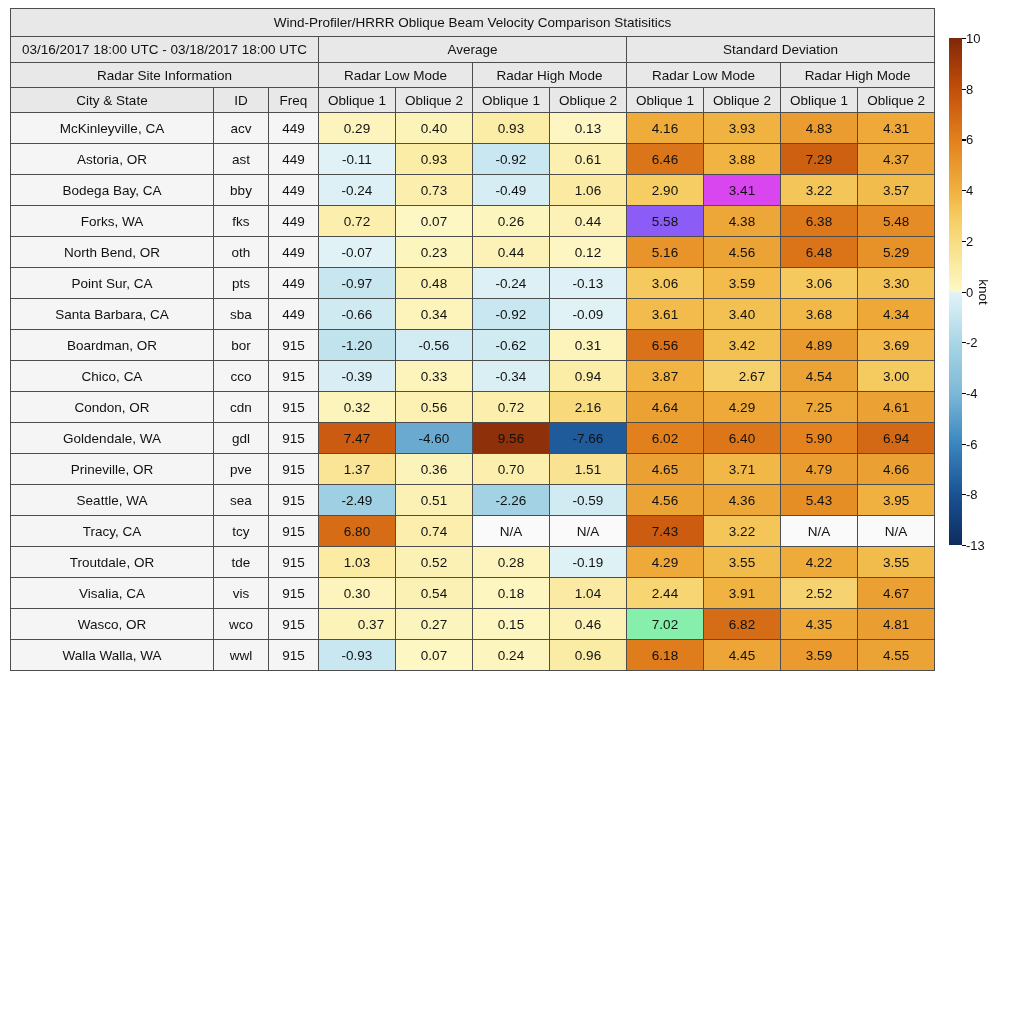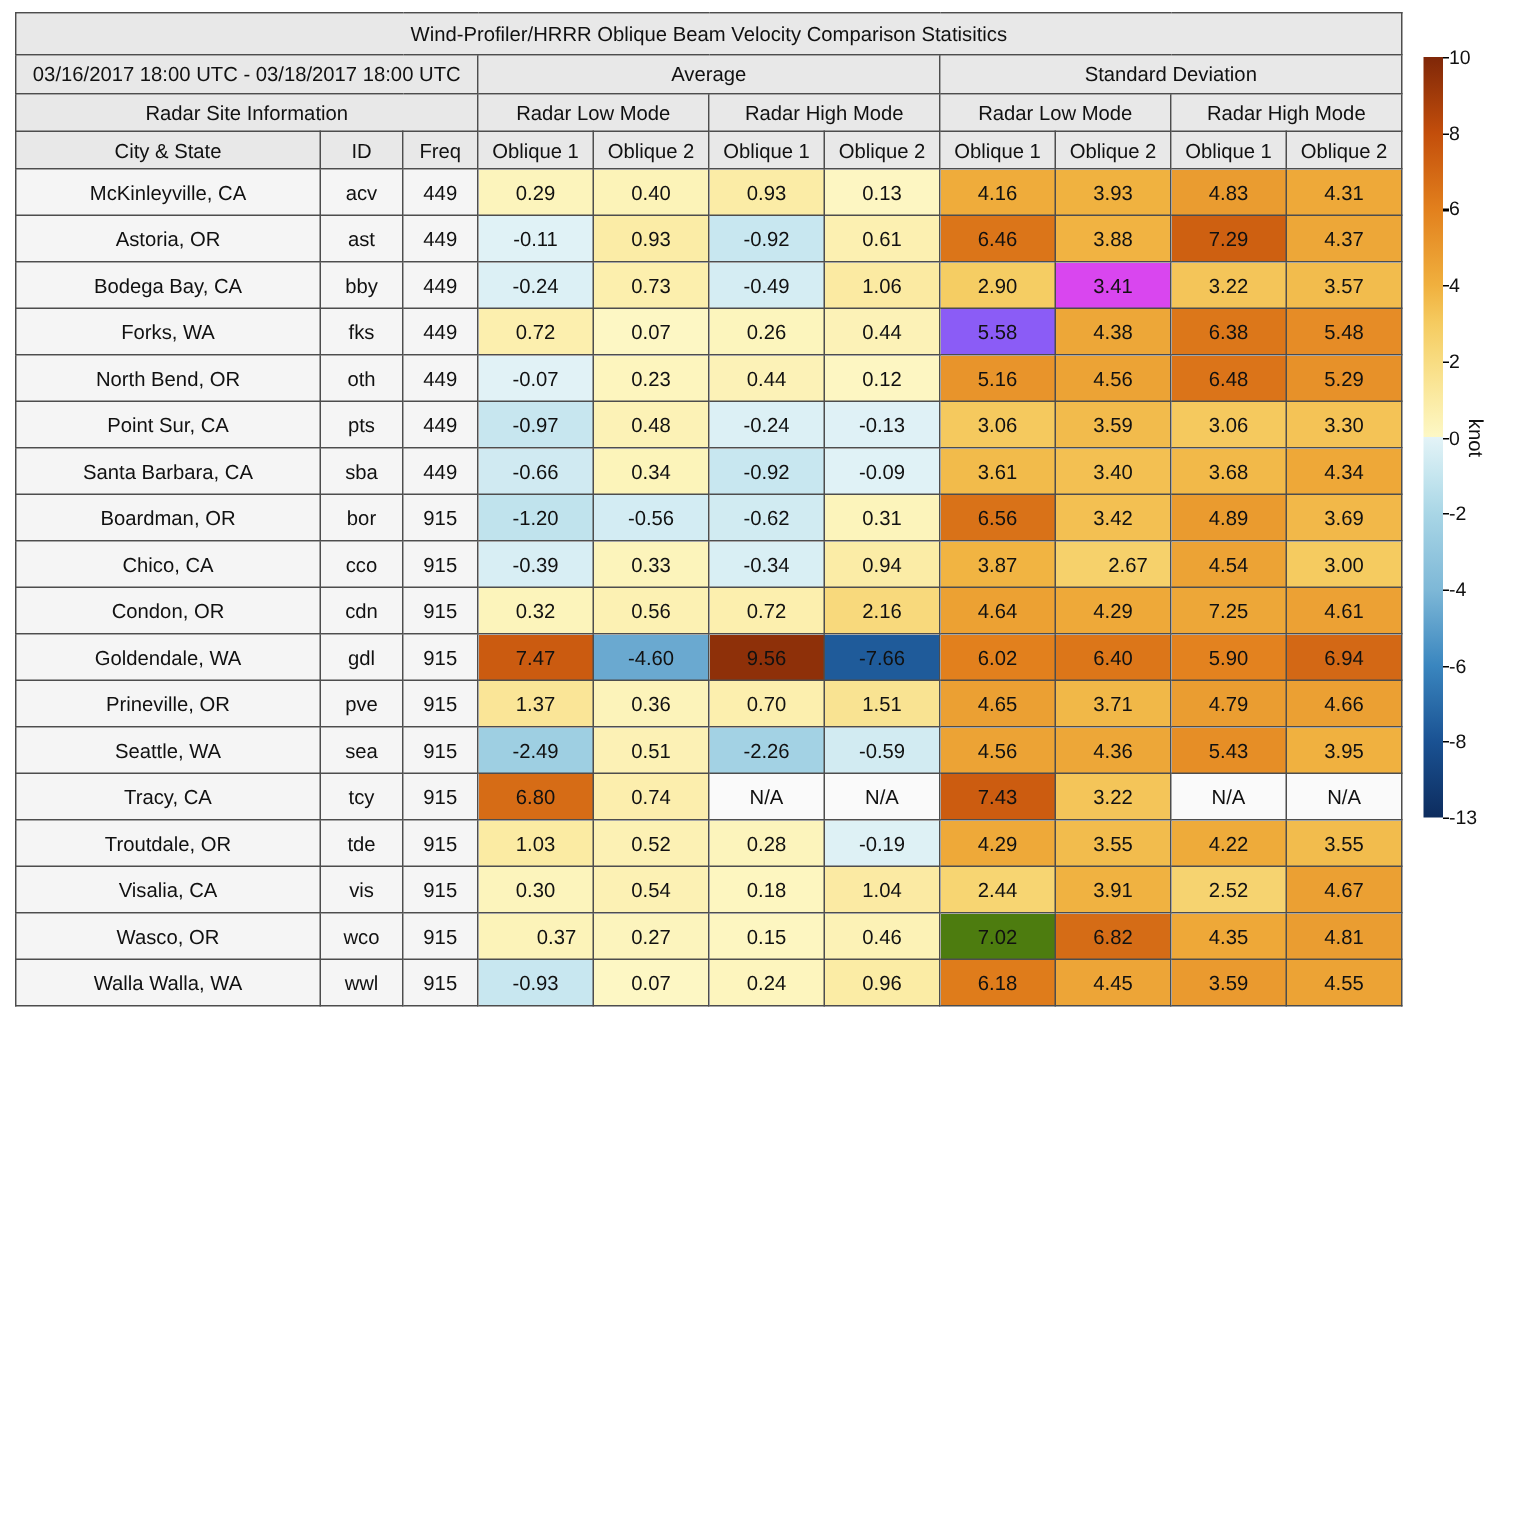--- a/index.html
+++ b/index.html
@@ -290,21 +290,21 @@
             <td style="background: rgb(235, 160, 51);">4.67</td>
           </tr>
           <tr>
             <td class="lbl">Wasco, OR</td>
             <td class="lbl">wco</td>
             <td class="lbl">915</td>
             <td style="background: rgb(252, 243, 185); padding-left: 28px;">0.37</td>
             <td style="background: rgb(252, 244, 189);">0.27</td>
             <td style="background: rgb(253, 246, 193);">0.15</td>
             <td style="background: rgb(252, 242, 182);">0.46</td>
-            <td style="background: #4d7c0f;">7.02</td>
+            <td style="background: #86efac;">7.02</td>
             <td style="background: rgb(213, 108, 22);">6.82</td>
             <td style="background: rgb(238, 168, 56);">4.35</td>
             <td style="background: rgb(234, 157, 49);">4.81</td>
           </tr>
           <tr>
             <td class="lbl">Walla Walla, WA</td>
             <td class="lbl">wwl</td>
             <td class="lbl">915</td>
             <td style="background: rgb(200, 231, 240);">-0.93</td>
             <td style="background: rgb(253, 247, 196);">0.07</td>

